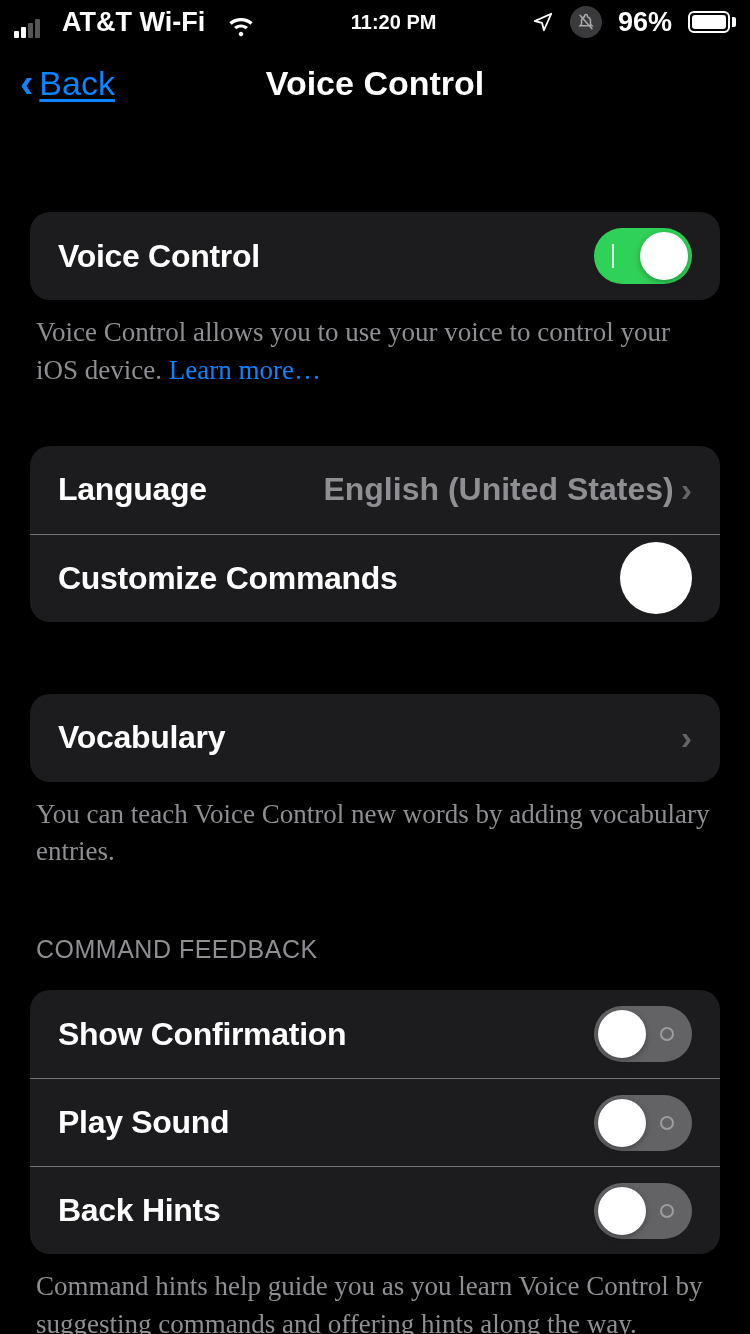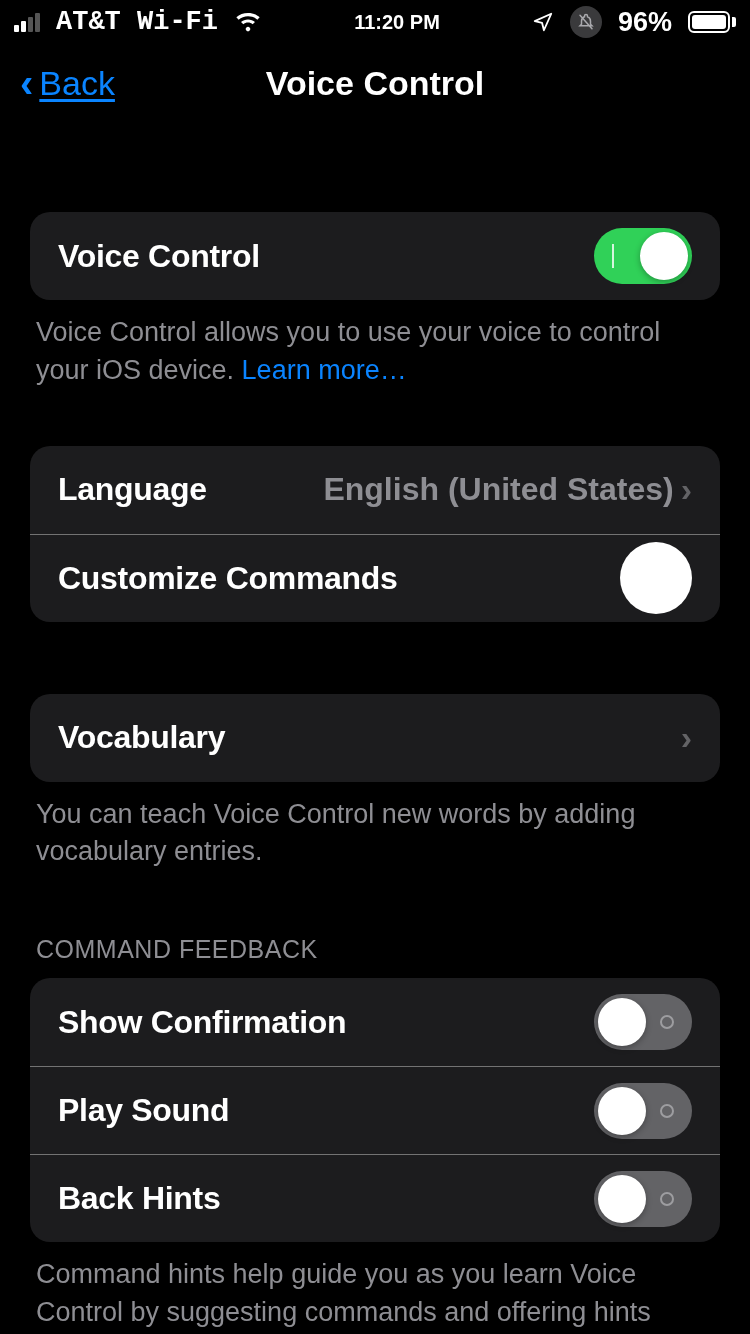--- a/index.html
+++ b/index.html
@@ -1,21 +1,21 @@
 <!DOCTYPE html>
 <html><head>
 <meta charset="utf-8">
 <style>
 * { margin:0; padding:0; box-sizing:border-box; -webkit-font-smoothing:antialiased; }
 html,body { width:750px; height:1334px; background:#000; color:#fff;
   font-family:-apple-system,"SF Pro Text","Helvetica Neue",Arial,sans-serif; overflow:hidden; }
 
 
 .status-bar { height:44px; display:flex; align-items:center; padding:0 14px; font-size:27px; font-weight:600; color:#fff; }
-.status-left { display:flex; align-items:center; gap:16px;font-family:Liberation Mono, monospace; }
+.status-left { display:flex; align-items:flex-end; gap:22px; }
 .status-center { flex:1; text-align:center; font-size:20px; font-weight:700; }
 .status-right { display:flex; align-items:center; gap:16px; }
 .signal-bars { display:inline-flex; align-items:flex-end; gap:2px; height:20px; }
 .signal-bars span { width:5px; background:#555; border-radius:1px; }
 .signal-bars span:nth-child(1){height:7px;background:#fff;}
 .signal-bars span:nth-child(2){height:11px;background:#fff;}
 .signal-bars span:nth-child(3){height:15px;}
 .signal-bars span:nth-child(4){height:19px;}
 .wifi-ic svg, .loc-ic svg, .mute-ic svg { display:block; }
 .mute-circle { width:32px; height:32px; border-radius:50%; background:#3a3a3c; display:flex; align-items:center; justify-content:center; }
@@ -29,23 +29,23 @@
 .nav-back { display:flex; align-items:center; gap:6px; color:#0a84ff; font-size:34px; font-weight:400; }
 .nav-back .chev { font-size:40px; line-height:1; font-weight:600; }
 .nav-back .lbl { text-decoration:underline; text-underline-offset:4px; }
 .nav-title { position:absolute; left:0; right:0; text-align:center; font-size:34px; font-weight:700; pointer-events:none; }
 
 
 .content { padding:0 30px; }
 .group { background:#1c1c1e; border-radius:20px; overflow:hidden; }
 .gap-lg { height:90px; }
 .gap-md { height:56px; }
-.footer-text { color:#8e8e93; font-size:27px; line-height:1.4; padding:14px 6px 0; }
+.footer-text { color:#8e8e93; font-size:27px; line-height:1.4; padding:14px 6px 0;font-family:Liberation Serif, serif; }
 .footer-text a { color:#0a84ff; text-decoration:none; }
-.header-text { color:#8e8e93; font-size:25px; font-weight:400; letter-spacing:0.5px; padding:0 6px 14px; text-transform:uppercase; }
+.header-text { color:#8e8e93; font-size:25px; font-weight:400; letter-spacing:0.5px; padding:0 6px 26px; text-transform:uppercase; }
 
 .row { display:flex; align-items:center; min-height:88px; padding:0 28px; font-size:32px; font-weight:600; color:#fff; }
 .row + .row { border-top:1px solid #737373; }
 .row .label { flex:1; letter-spacing:-0.3px; }
 .row .detail { color:#8e8e93; font-size:32px; font-weight:700; margin-right:7px; }
 .row .chev-r { color:#636366; font-size:34px; font-weight:600; }
 
 
 .toggle-g { width:98px; height:56px; border-radius:40px; background:#30d158; position:relative; }
 .toggle-g .knob { position:absolute; right:4px; top:4px; width:48px; height:48px; background:#fff; border-radius:50%; box-shadow:0 2px 6px rgba(0,0,0,.3); }

